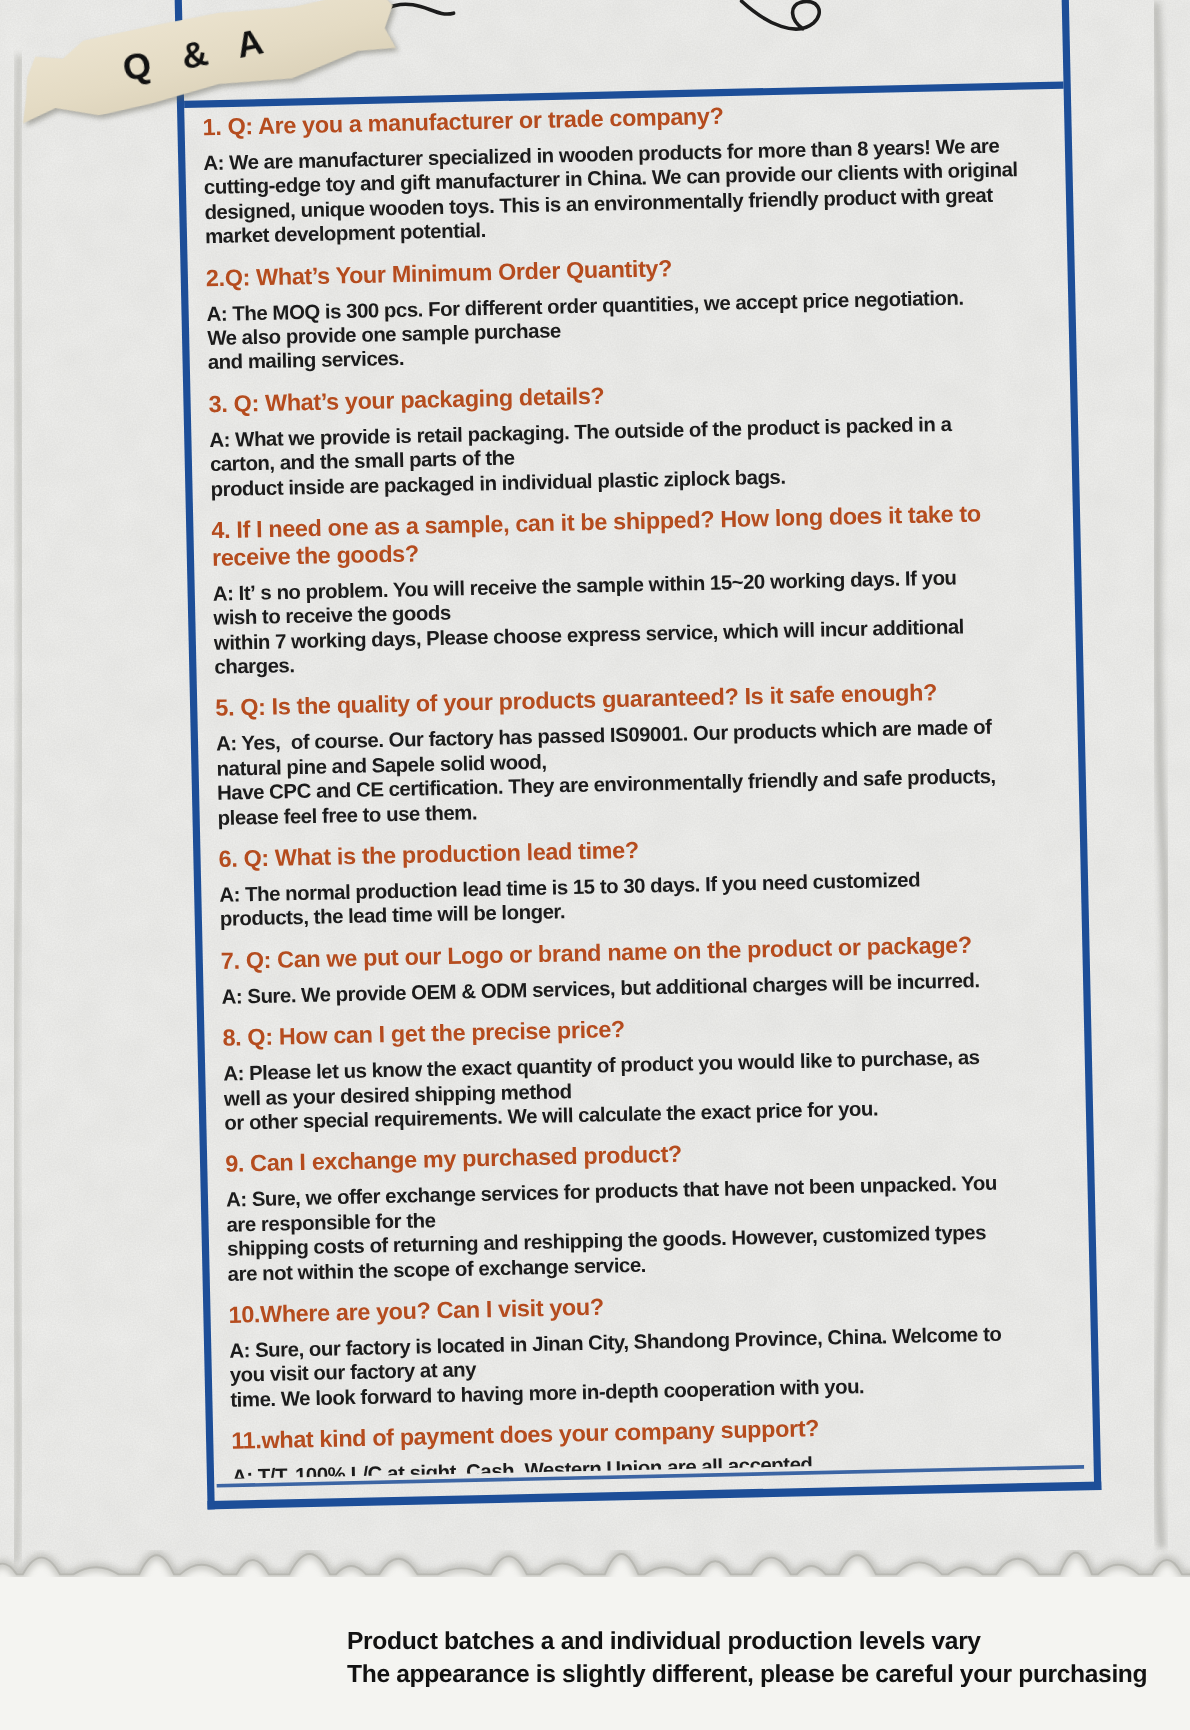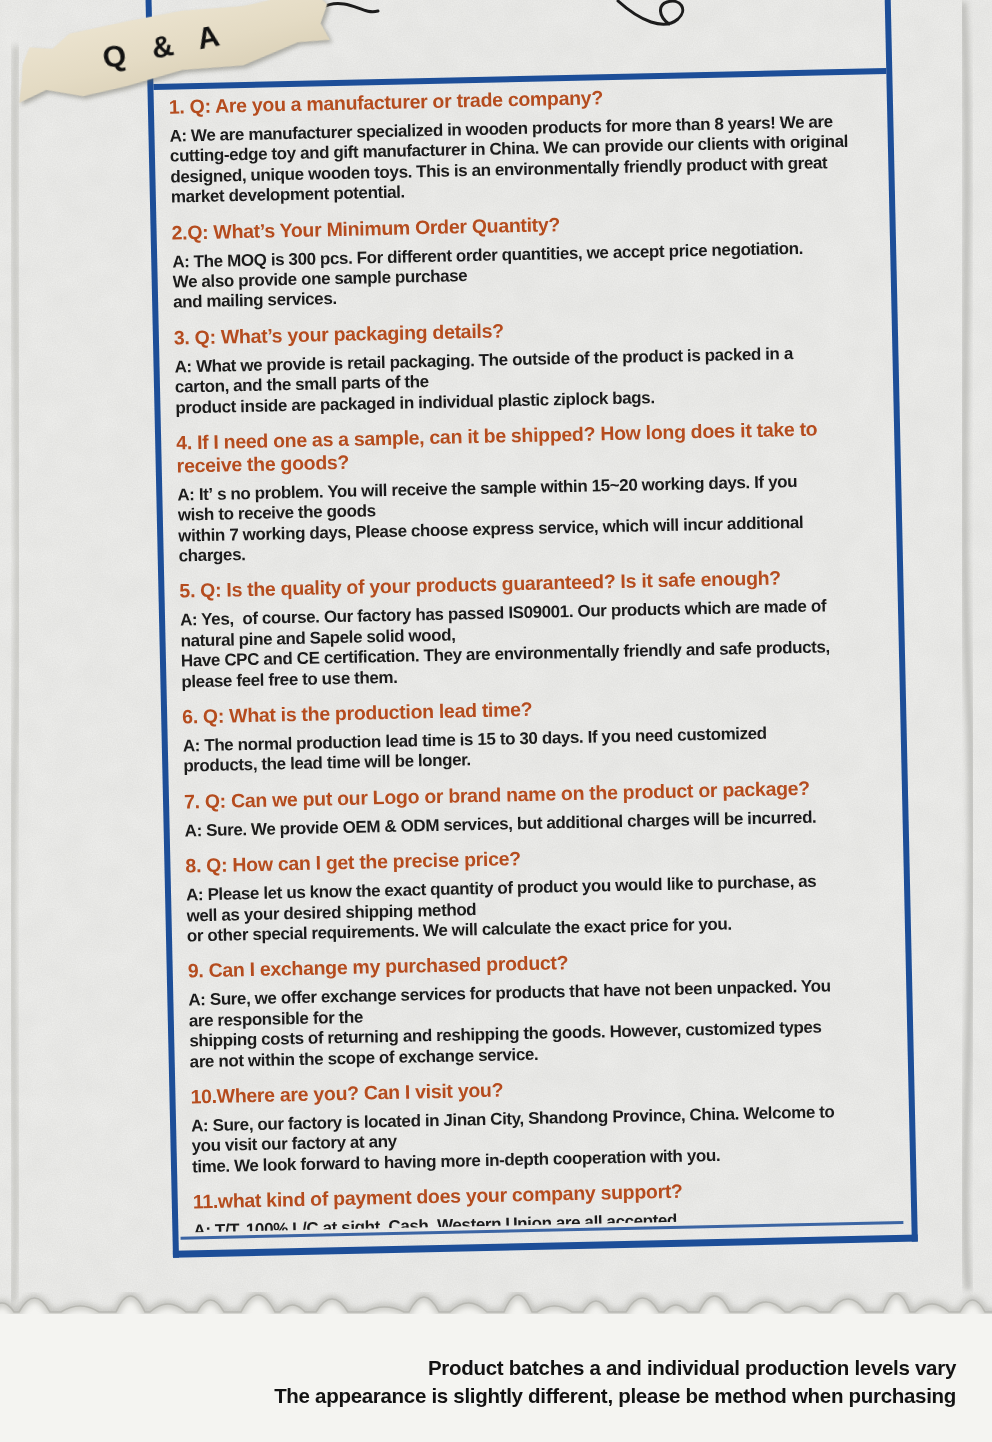--- a/index.html
+++ b/index.html
@@ -61,21 +61,21 @@
     display:flex;align-items:center;justify-content:center;
   }
   .tape-text{
     color:#121212;font-size:30px;font-weight:bold;letter-spacing:9px;
     transform:rotate(-2deg) translate(-6px,-2px);
   }
 
   
   .footer-note{
     position:absolute;right:36px;top:1354px;z-index:2;
-    text-align:right;color:#121212;font-weight:bold;font-size:20.5px;line-height:1.38;
+    color:#121212;font-weight:bold;font-size:20.5px;line-height:1.38;
     letter-spacing:-0.3px;
   }
 </style>
 </head>
 <body style="--frame: #1d4e98; --question: #b54c1e; --answer: #1c1c1c;">
 
 <svg class="texture-svg" width="992" height="1442" viewBox="0 0 992 1442">
   <defs>
     <filter id="grainFine" x="0" y="0" width="100%" height="100%">
       <feTurbulence type="fractalNoise" baseFrequency="0.8" numOctaves="2" seed="7" stitchTiles="stitch"></feTurbulence>
@@ -194,14 +194,14 @@
   </div>
 </div>
 
 <svg class="decor-svg" width="992" height="60" viewBox="0 0 992 60">
   <path d="M246,13 c18,-11 32,6 52,3 c20,-3 26,-15 46,-12 c14,2 22,10 34,7" fill="none" stroke="#1c1c1c" stroke-width="3" stroke-linecap="round"></path>
   <path d="M618,1 c22,20 46,30 60,18 c10,-9 3,-21 -11,-17 c-9,3 -9,14 2,22" fill="none" stroke="#1c1c1c" stroke-width="3" stroke-linecap="round"></path>
 </svg>
 
 <div class="footer-note">
   <div>Product batches a and individual production levels vary</div>
-  <div>The appearance is slightly different, please be method when purchasing</div>
+  <div>The appearance is slightly different, please be careful your purchasing</div>
 </div>
 
 </body></html>

